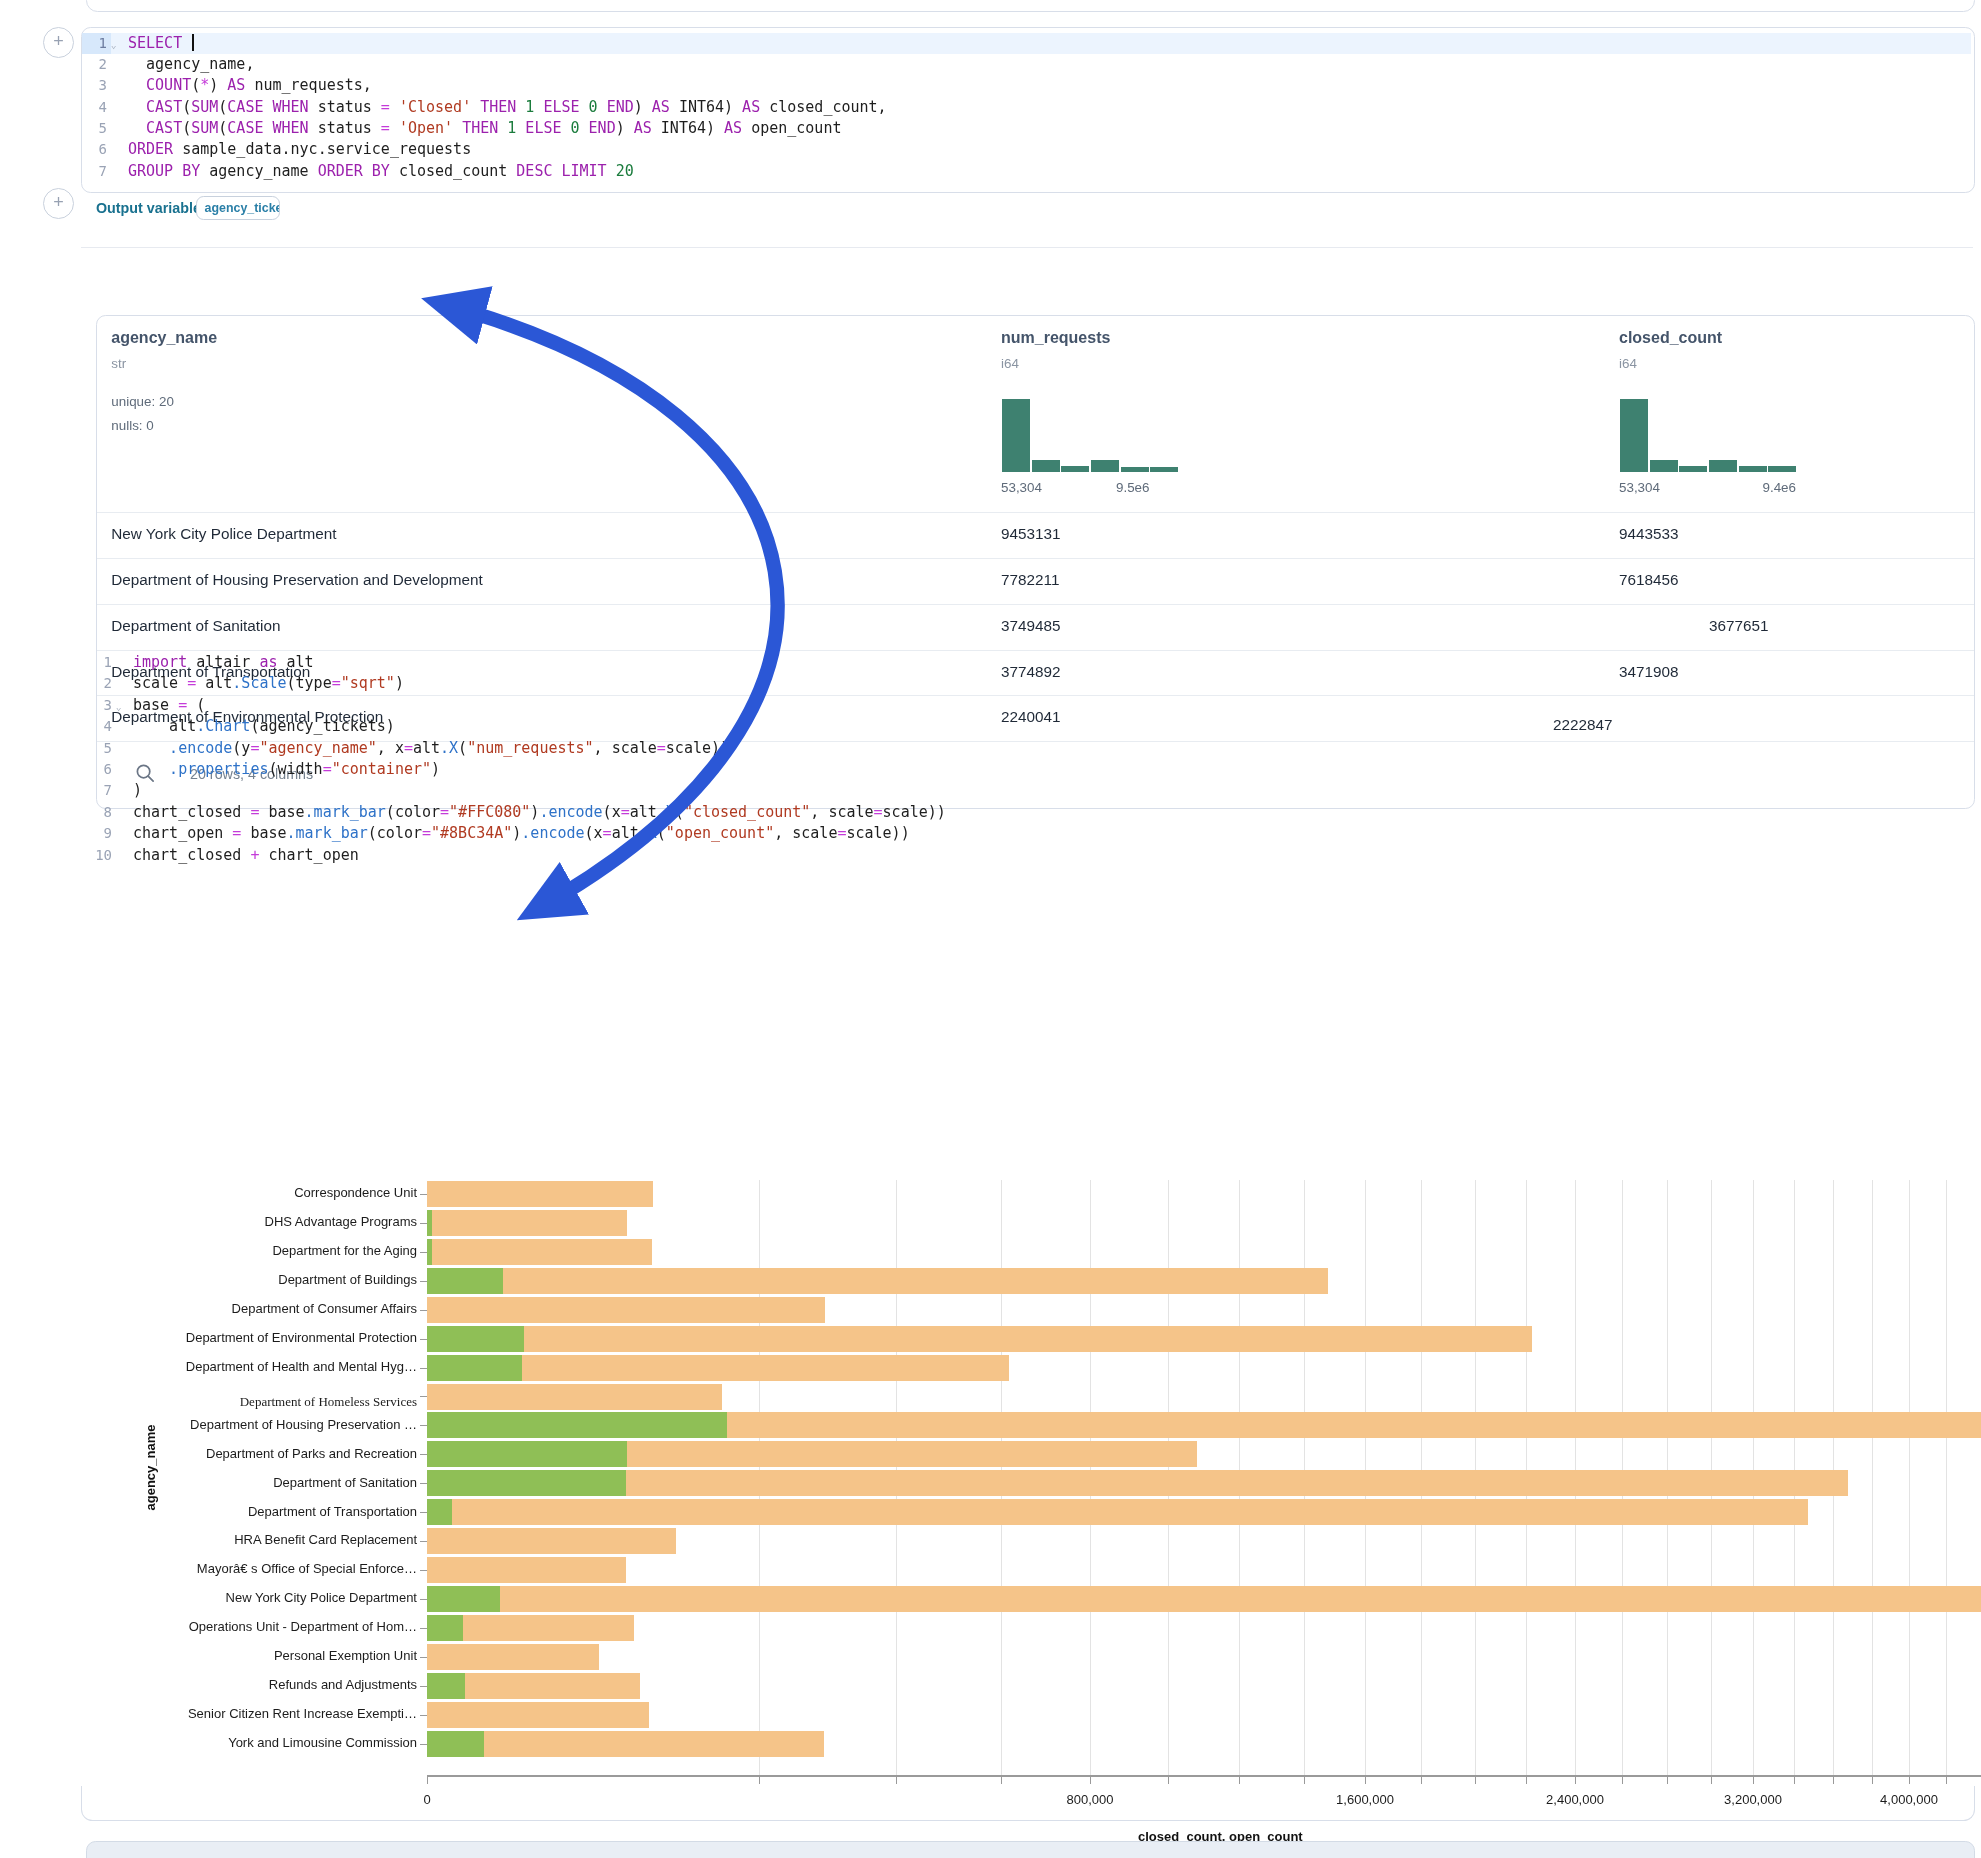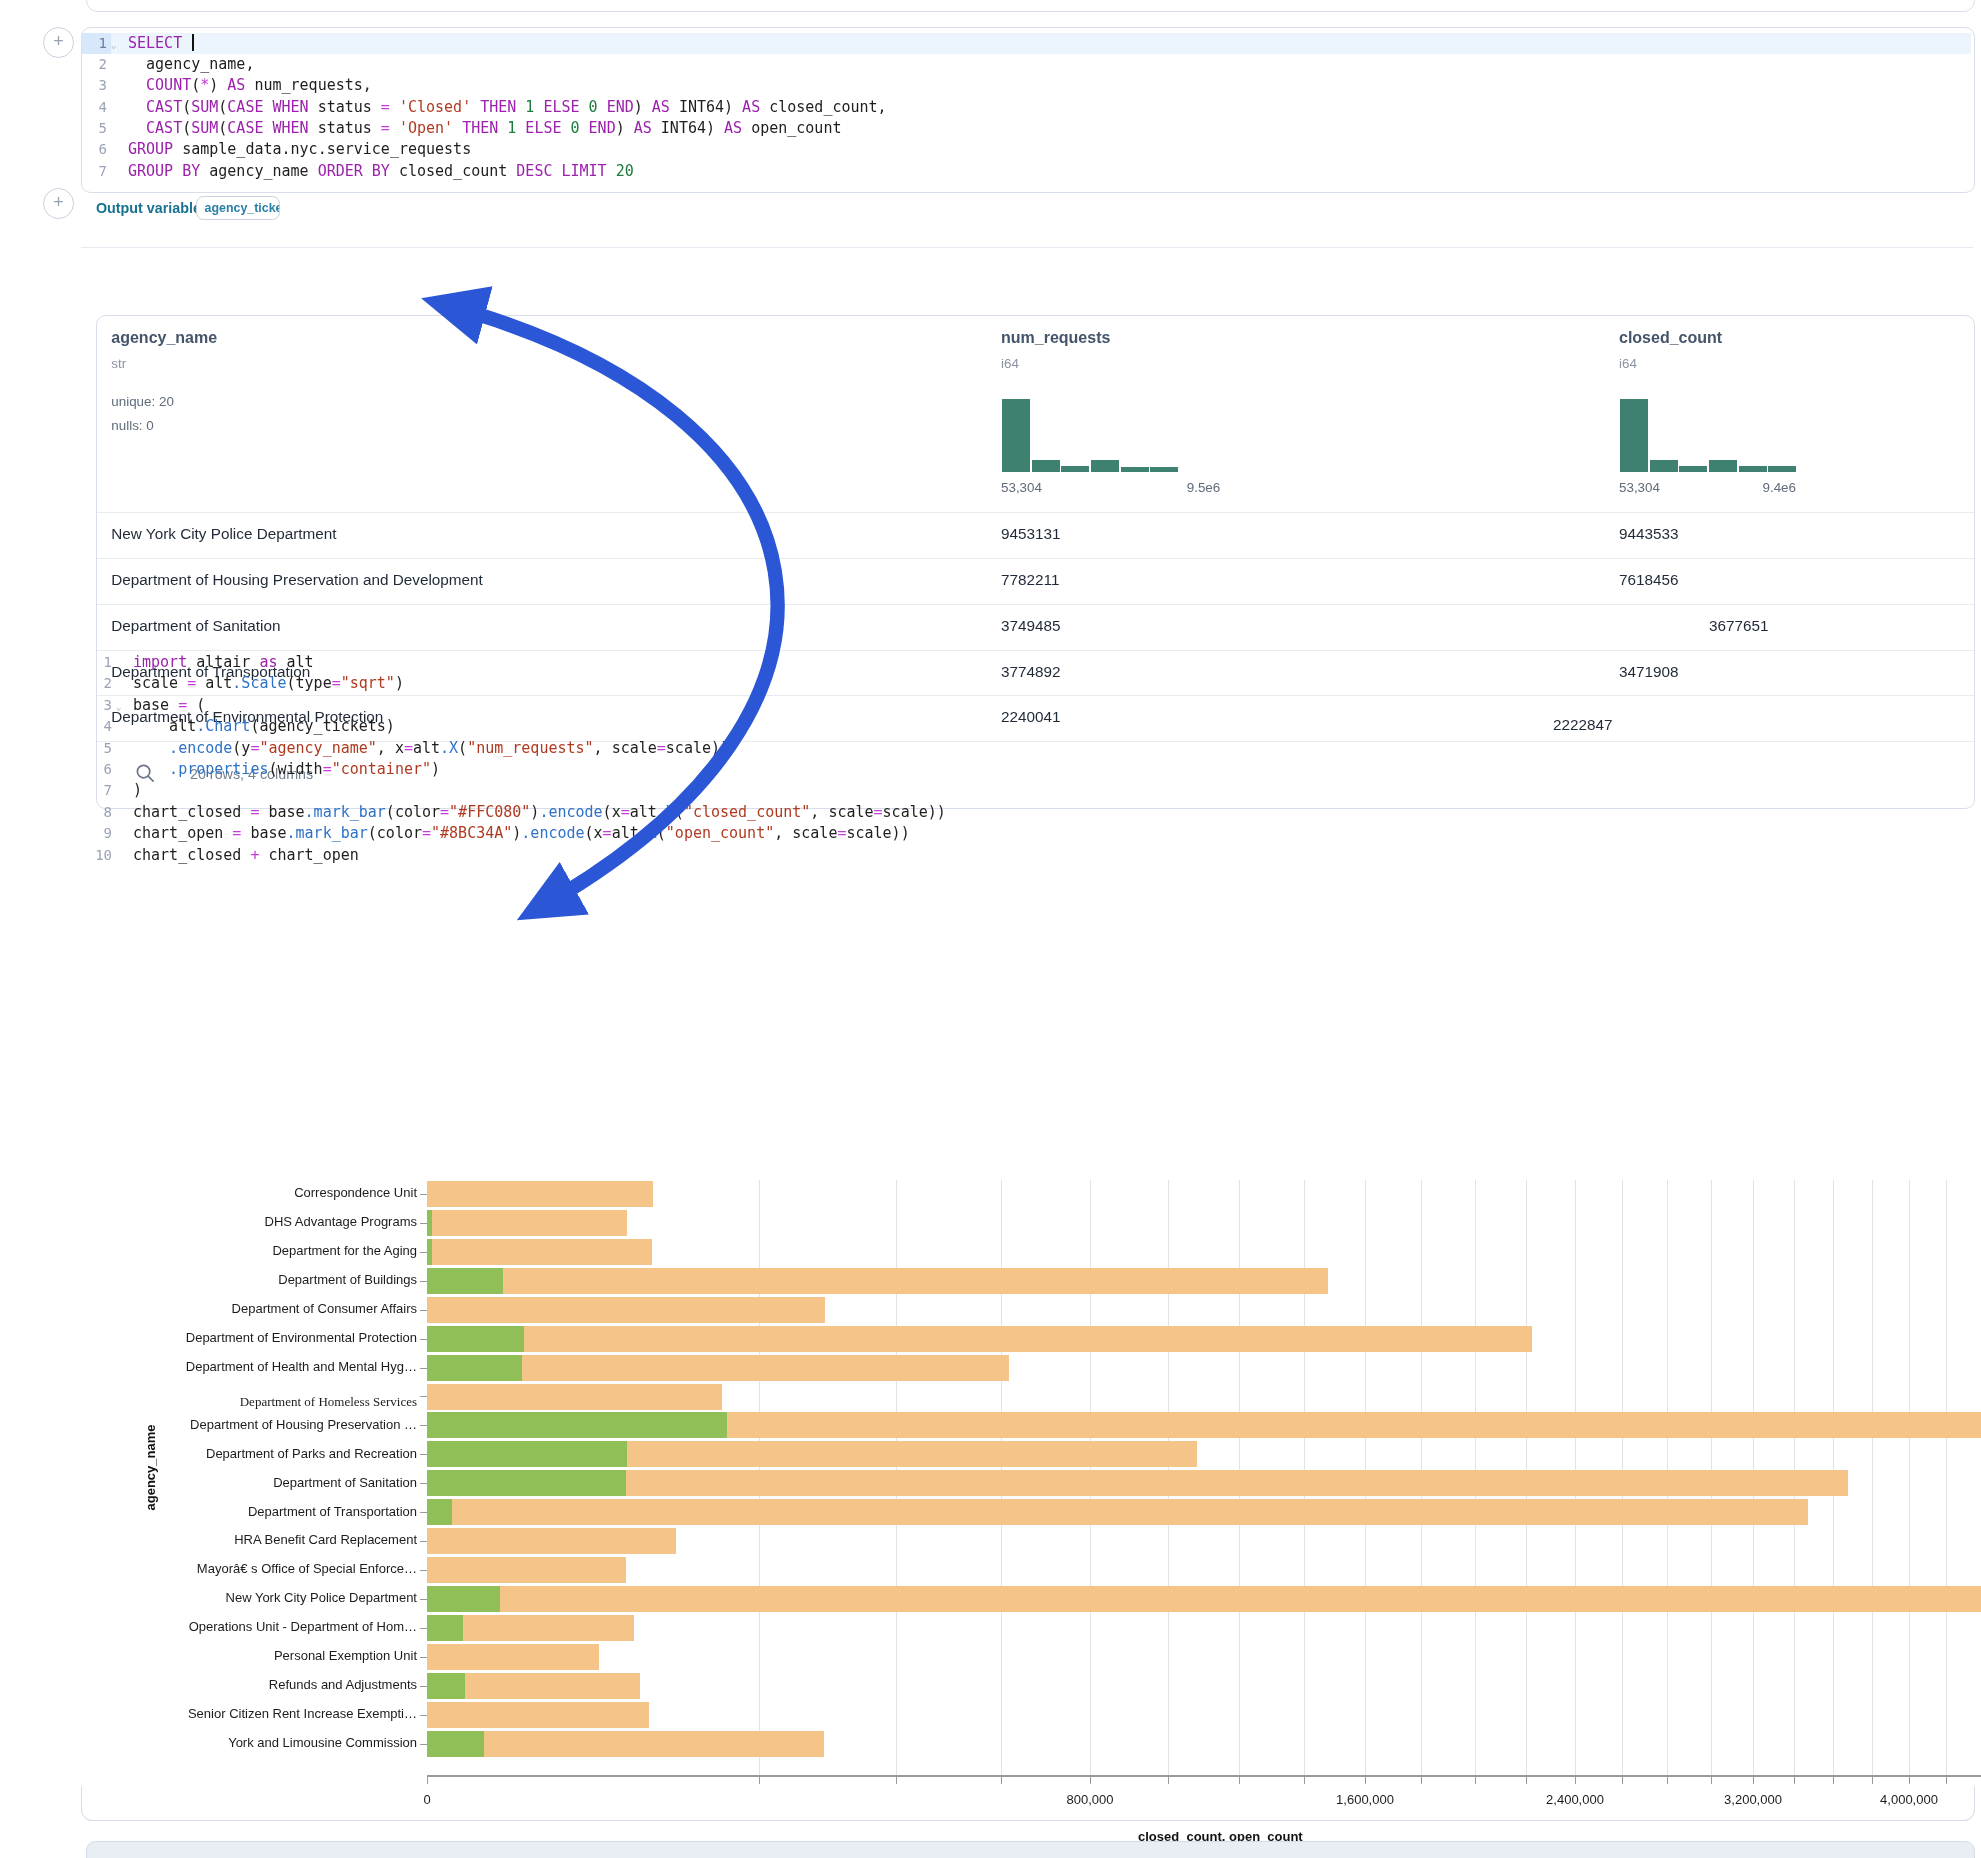--- a/index.html
+++ b/index.html
@@ -56,21 +56,21 @@
   <div class="plus-btn" style="left:43px;top:27px;">+</div>
   <div class="plus-btn" style="left:43px;top:188px;">+</div>
 
   <div class="card" style="left:81px;top:27px;width:1892px;height:164px;overflow:hidden;"></div>
   <div id="sql-code" class="code-wrap" style="left:82px;top:32.5px;width:1889px;">
       <div class="code-line active"><div class="gutter" style="width: 25px;">1</div><div class="chev">⌄</div><div class="code"><span class="t-kw">SELECT</span><span class="t-pl"> </span><span class="caret"></span></div></div>
       <div class="code-line"><div class="gutter" style="width: 25px;">2</div><div class="chev"></div><div class="code"><span class="t-pl">  agency_name,</span></div></div>
       <div class="code-line"><div class="gutter" style="width: 25px;">3</div><div class="chev"></div><div class="code"><span class="t-pl">  </span><span class="t-kw">COUNT</span><span class="t-pl">(</span><span class="t-op">*</span><span class="t-pl">) </span><span class="t-kw">AS</span><span class="t-pl"> num_requests,</span></div></div>
       <div class="code-line"><div class="gutter" style="width: 25px;">4</div><div class="chev"></div><div class="code"><span class="t-pl">  </span><span class="t-kw">CAST</span><span class="t-pl">(</span><span class="t-kw">SUM</span><span class="t-pl">(</span><span class="t-kw">CASE</span><span class="t-pl"> </span><span class="t-kw">WHEN</span><span class="t-pl"> status </span><span class="t-op">=</span><span class="t-pl"> </span><span class="t-str">'Closed'</span><span class="t-pl"> </span><span class="t-kw">THEN</span><span class="t-pl"> </span><span class="t-num">1</span><span class="t-pl"> </span><span class="t-kw">ELSE</span><span class="t-pl"> </span><span class="t-num">0</span><span class="t-pl"> </span><span class="t-kw">END</span><span class="t-pl">) </span><span class="t-kw">AS</span><span class="t-pl"> INT64) </span><span class="t-kw">AS</span><span class="t-pl"> closed_count,</span></div></div>
       <div class="code-line"><div class="gutter" style="width: 25px;">5</div><div class="chev"></div><div class="code"><span class="t-pl">  </span><span class="t-kw">CAST</span><span class="t-pl">(</span><span class="t-kw">SUM</span><span class="t-pl">(</span><span class="t-kw">CASE</span><span class="t-pl"> </span><span class="t-kw">WHEN</span><span class="t-pl"> status </span><span class="t-op">=</span><span class="t-pl"> </span><span class="t-str">'Open'</span><span class="t-pl"> </span><span class="t-kw">THEN</span><span class="t-pl"> </span><span class="t-num">1</span><span class="t-pl"> </span><span class="t-kw">ELSE</span><span class="t-pl"> </span><span class="t-num">0</span><span class="t-pl"> </span><span class="t-kw">END</span><span class="t-pl">) </span><span class="t-kw">AS</span><span class="t-pl"> INT64) </span><span class="t-kw">AS</span><span class="t-pl"> open_count</span></div></div>
-      <div class="code-line"><div class="gutter" style="width: 25px;">6</div><div class="chev"></div><div class="code"><span class="t-kw">GROUP</span><span class="t-pl"> sample_data.nyc.service_requests</span></div></div>
+      <div class="code-line"><div class="gutter" style="width: 25px;">6</div><div class="chev"></div><div class="code"><span class="t-kw">ORDER</span><span class="t-pl"> sample_data.nyc.service_requests</span></div></div>
       <div class="code-line"><div class="gutter" style="width: 25px;">7</div><div class="chev"></div><div class="code"><span class="t-kw">GROUP BY</span><span class="t-pl"> agency_name </span><span class="t-kw">ORDER BY</span><span class="t-pl"> closed_count </span><span class="t-kw">DESC</span><span class="t-pl"> </span><span class="t-kw">LIMIT</span><span class="t-pl"> </span><span class="t-num">20</span></div></div>
     </div>
 
   <div class="outvar-label" style="left:96px;top:200px;">Output variable:</div>
   <div class="outvar-pill" style="left:196px;top:196px;">agency_tickets</div>
   <div class="divider" style="left:81px;top:247px;width:1892px;"></div>
 
   <div class="card" style="left:96px;top:315px;width:1877px;height:492px;overflow:hidden;">
     <div id="table-headers">
         <div class="col-title" style="left: 14.3px; top: 13.4px;">agency_name</div>
@@ -81,21 +81,21 @@
         <div class="col-type" style="left: 904px; top: 40px;">i64</div>
         <div class="hist" style="left: 904px; top: 84px; width: 178px;">
           <div class="hbar" style="left: 0px; width: 28px; height: 73px; background: rgb(62, 129, 112);"></div>
           <div class="hbar" style="left: 30px; width: 28px; height: 11.6px; background: rgb(62, 129, 112);"></div>
           <div class="hbar" style="left: 59px; width: 28px; height: 5.8px; background: rgb(62, 129, 112);"></div>
           <div class="hbar" style="left: 89px; width: 28px; height: 11.6px; background: rgb(62, 129, 112);"></div>
           <div class="hbar" style="left: 119px; width: 28px; height: 5.1px; background: rgb(62, 129, 112);"></div>
           <div class="hbar" style="left: 148px; width: 28px; height: 5.1px; background: rgb(62, 129, 112);"></div>
         </div>
         <div class="hist-label" style="left: 904px; top: 164px;">53,304</div>
-        <div class="hist-label" style="left: 1075px; top: 164px; width: 63px; text-align: center;">9.5e6</div>
+        <div class="hist-label" style="left: 1019px; top: 164px; width: 63px; text-align: left;">9.5e6</div>
         <div class="col-title" style="left: 1522px; top: 13.4px;">closed_count</div>
         <div class="col-type" style="left: 1522px; top: 40px;">i64</div>
         <div class="hist" style="left: 1522px; top: 84px; width: 178px;">
           <div class="hbar" style="left: 0px; width: 28px; height: 73px; background: rgb(62, 129, 112);"></div>
           <div class="hbar" style="left: 30px; width: 28px; height: 11.6px; background: rgb(62, 129, 112);"></div>
           <div class="hbar" style="left: 59px; width: 28px; height: 6.5px; background: rgb(62, 129, 112);"></div>
           <div class="hbar" style="left: 89px; width: 28px; height: 11.6px; background: rgb(62, 129, 112);"></div>
           <div class="hbar" style="left: 119px; width: 28px; height: 5.8px; background: rgb(62, 129, 112);"></div>
           <div class="hbar" style="left: 148px; width: 28px; height: 5.8px; background: rgb(62, 129, 112);"></div>
         </div>

